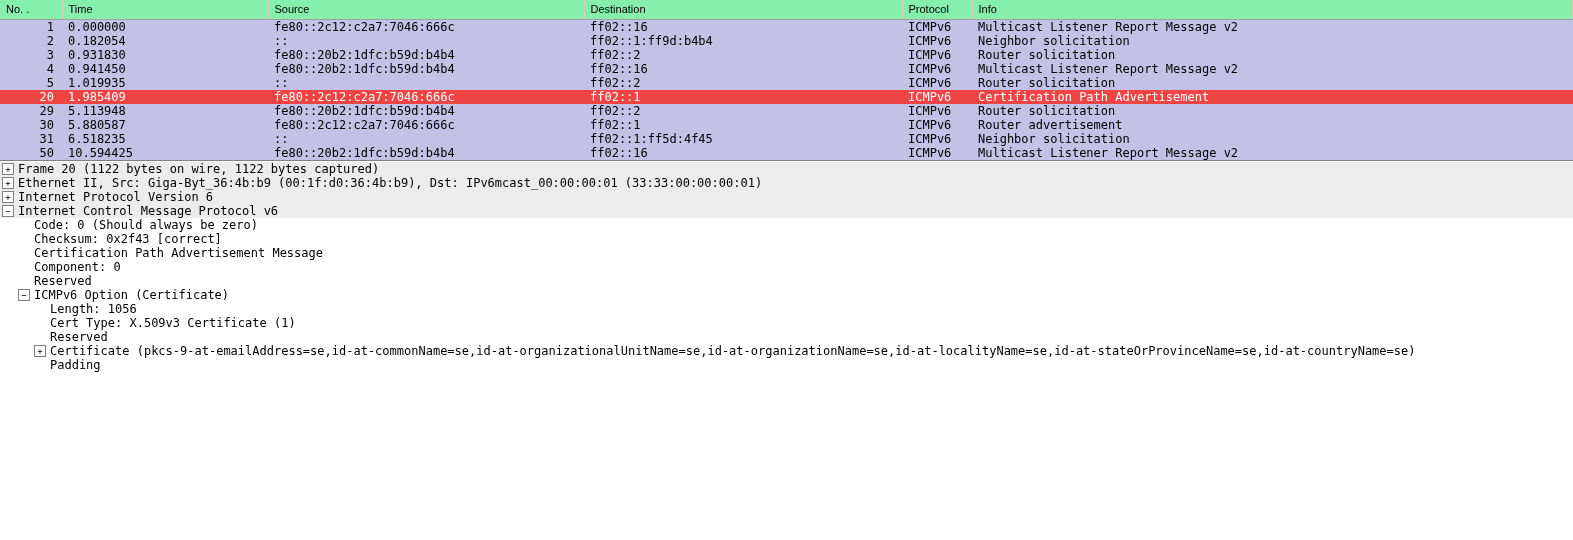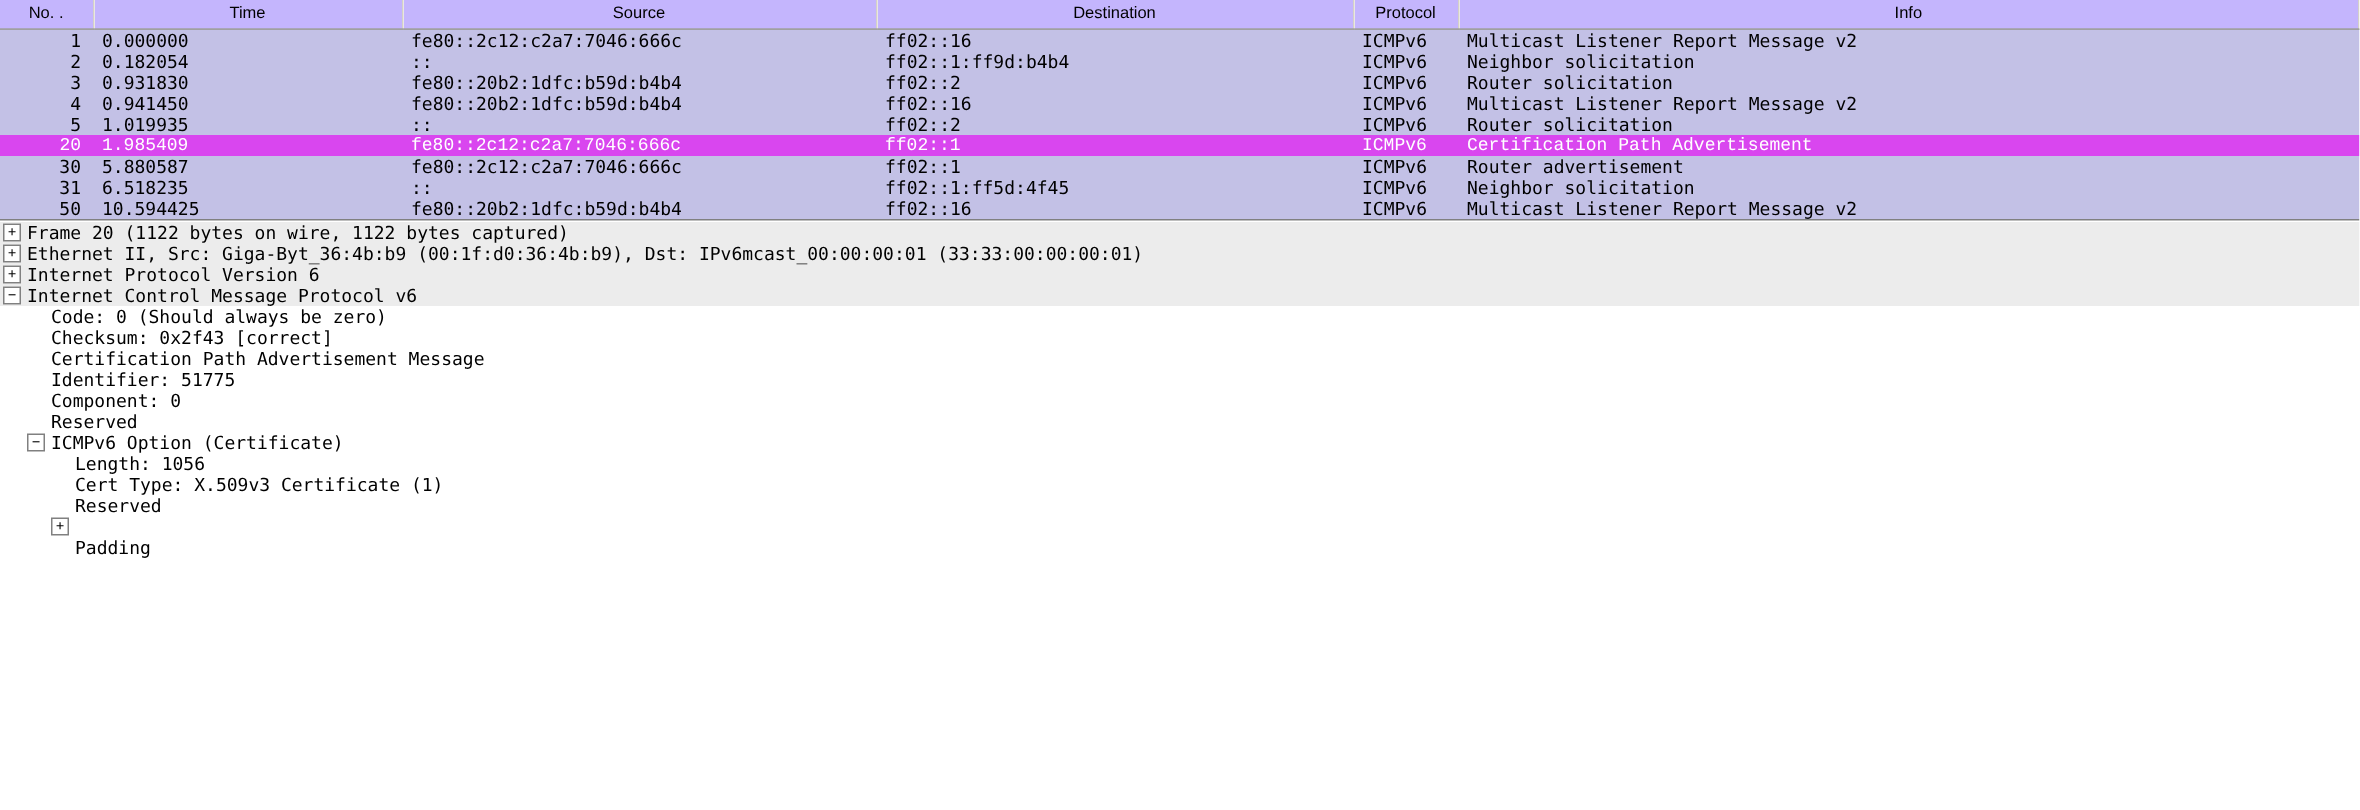--- a/index.html
+++ b/index.html
@@ -13,41 +13,41 @@
     line-height: 1.0;
     width: 1573px;
   }
   
   .packet-list {
     width: 100%;
     border-collapse: collapse;
     table-layout: fixed;
   }
   .packet-list thead th {
-    text-align: center;
-    background: #c4b5fd;
+    text-align: left;
+    background: #86efac;
     font-weight: normal;
     font-family: "Segoe UI", "MS Sans Serif", Tahoma, sans-serif;
     font-size: 11px;
     padding: 2px 6px 2px 6px;
     border-right: 1px solid #d4d0c8;
     border-bottom: 1px solid #a0a0a0;
     height: 15px;
     white-space: nowrap;
     overflow: hidden;
   }
   .packet-list tbody td {
     padding: 0px 6px 0px 6px;
     white-space: nowrap;
     overflow: hidden;
     height: 14px;
     line-height: 14px;
   }
   .packet-list tbody tr.icmpv6 td { background: #c3c1e6; }
-  .packet-list tbody tr.selected td { background: #d946ef; color:#ffffff;font-family:Liberation Mono, monospace; }
+  .packet-list tbody tr.selected td { background: #ef4444; color:#ffffff; }
   .packet-list tbody tr td:first-child { text-align:right; padding-right:8px;}
   
   
   .detail-pane {
     border-top: 1px solid #808080;
     padding-top: 1px;
     background: #ffffff;
   }
   .tree-row {
     display: flex;
@@ -146,20 +146,28 @@
       </tr>
       <tr class="icmpv6 selected">
         <td>20</td>
         <td>1.985409</td>
         <td>fe80::2c12:c2a7:7046:666c</td>
         <td>ff02::1</td>
         <td>ICMPv6</td>
         <td>Certification Path Advertisement</td>
       </tr>
       <tr class="icmpv6">
+        <td>29</td>
+        <td>5.113948</td>
+        <td>fe80::20b2:1dfc:b59d:b4b4</td>
+        <td>ff02::2</td>
+        <td>ICMPv6</td>
+        <td>Router solicitation</td>
+      </tr>
+      <tr class="icmpv6">
         <td>30</td>
         <td>5.880587</td>
         <td>fe80::2c12:c2a7:7046:666c</td>
         <td>ff02::1</td>
         <td>ICMPv6</td>
         <td>Router advertisement</td>
       </tr>
       <tr class="icmpv6">
         <td>31</td>
         <td>6.518235</td>
@@ -209,25 +217,20 @@
     <span>Checksum: 0x2f43 [correct]</span>
   </div>
   <div class="tree-row">
     <span class="tree-spacer"></span>
       <span class="tree-spacer"></span>
     <span>Certification Path Advertisement Message</span>
   </div>
   <div class="tree-row">
     <span class="tree-spacer"></span>
       <span class="tree-spacer"></span>
-    <span>Identifier: 51775</span>
-  </div>
-  <div class="tree-row">
-    <span class="tree-spacer"></span>
-      <span class="tree-spacer"></span>
     <span>Component: 0</span>
   </div>
   <div class="tree-row">
     <span class="tree-spacer"></span>
       <span class="tree-spacer"></span>
     <span>Reserved</span>
   </div>
 
   <div class="tree-row">
     <span class="tree-spacer"></span>
@@ -249,20 +252,21 @@
   <div class="tree-row">
     <span class="tree-spacer"></span>
       <span class="tree-spacer"></span>
       <span class="tree-spacer"></span>
     <span>Reserved</span>
   </div>
   <div class="tree-row">
     <span class="tree-spacer"></span>
       <span class="tree-spacer"></span>
     <span class="tree-expander">+</span>
+    <span>Certificate (pkcs-9-at-emailAddress=se,id-at-commonName=se,id-at-organizationalUnitName=se,id-at-organizationName=se,id-at-localityName=se,id-at-stateOrProvinceName=se,id-at-countryName=se)</span>
   </div>
   <div class="tree-row">
     <span class="tree-spacer"></span>
       <span class="tree-spacer"></span>
       <span class="tree-spacer"></span>
     <span>Padding</span>
   </div>
 
 </div>
 

